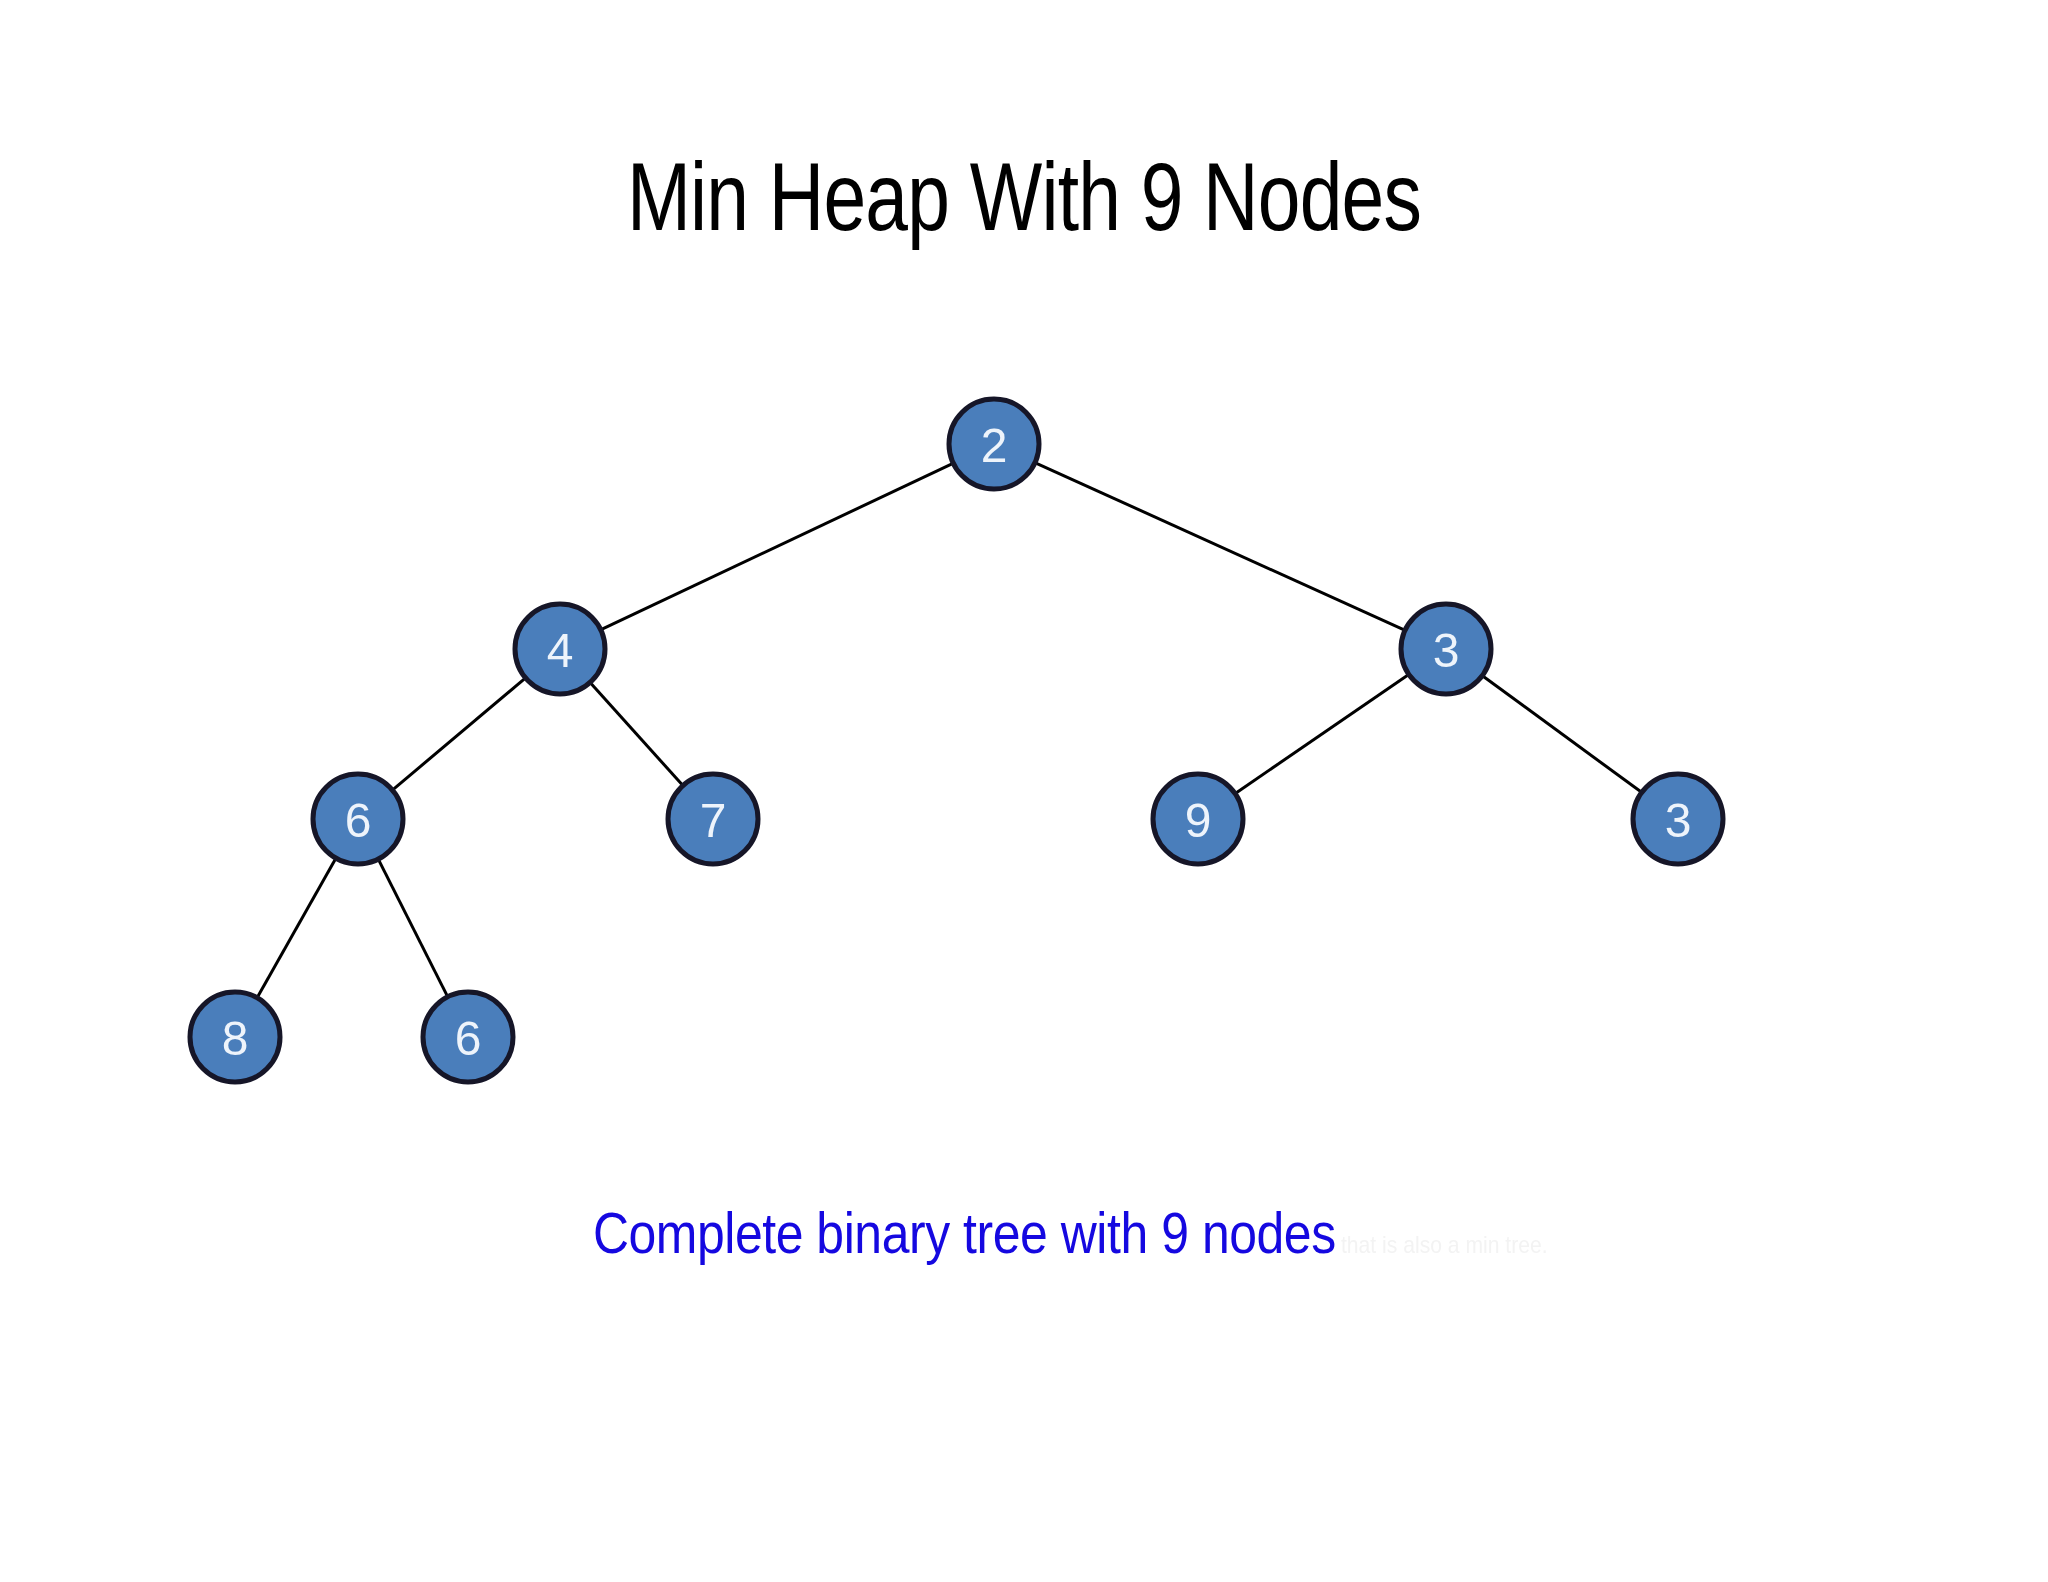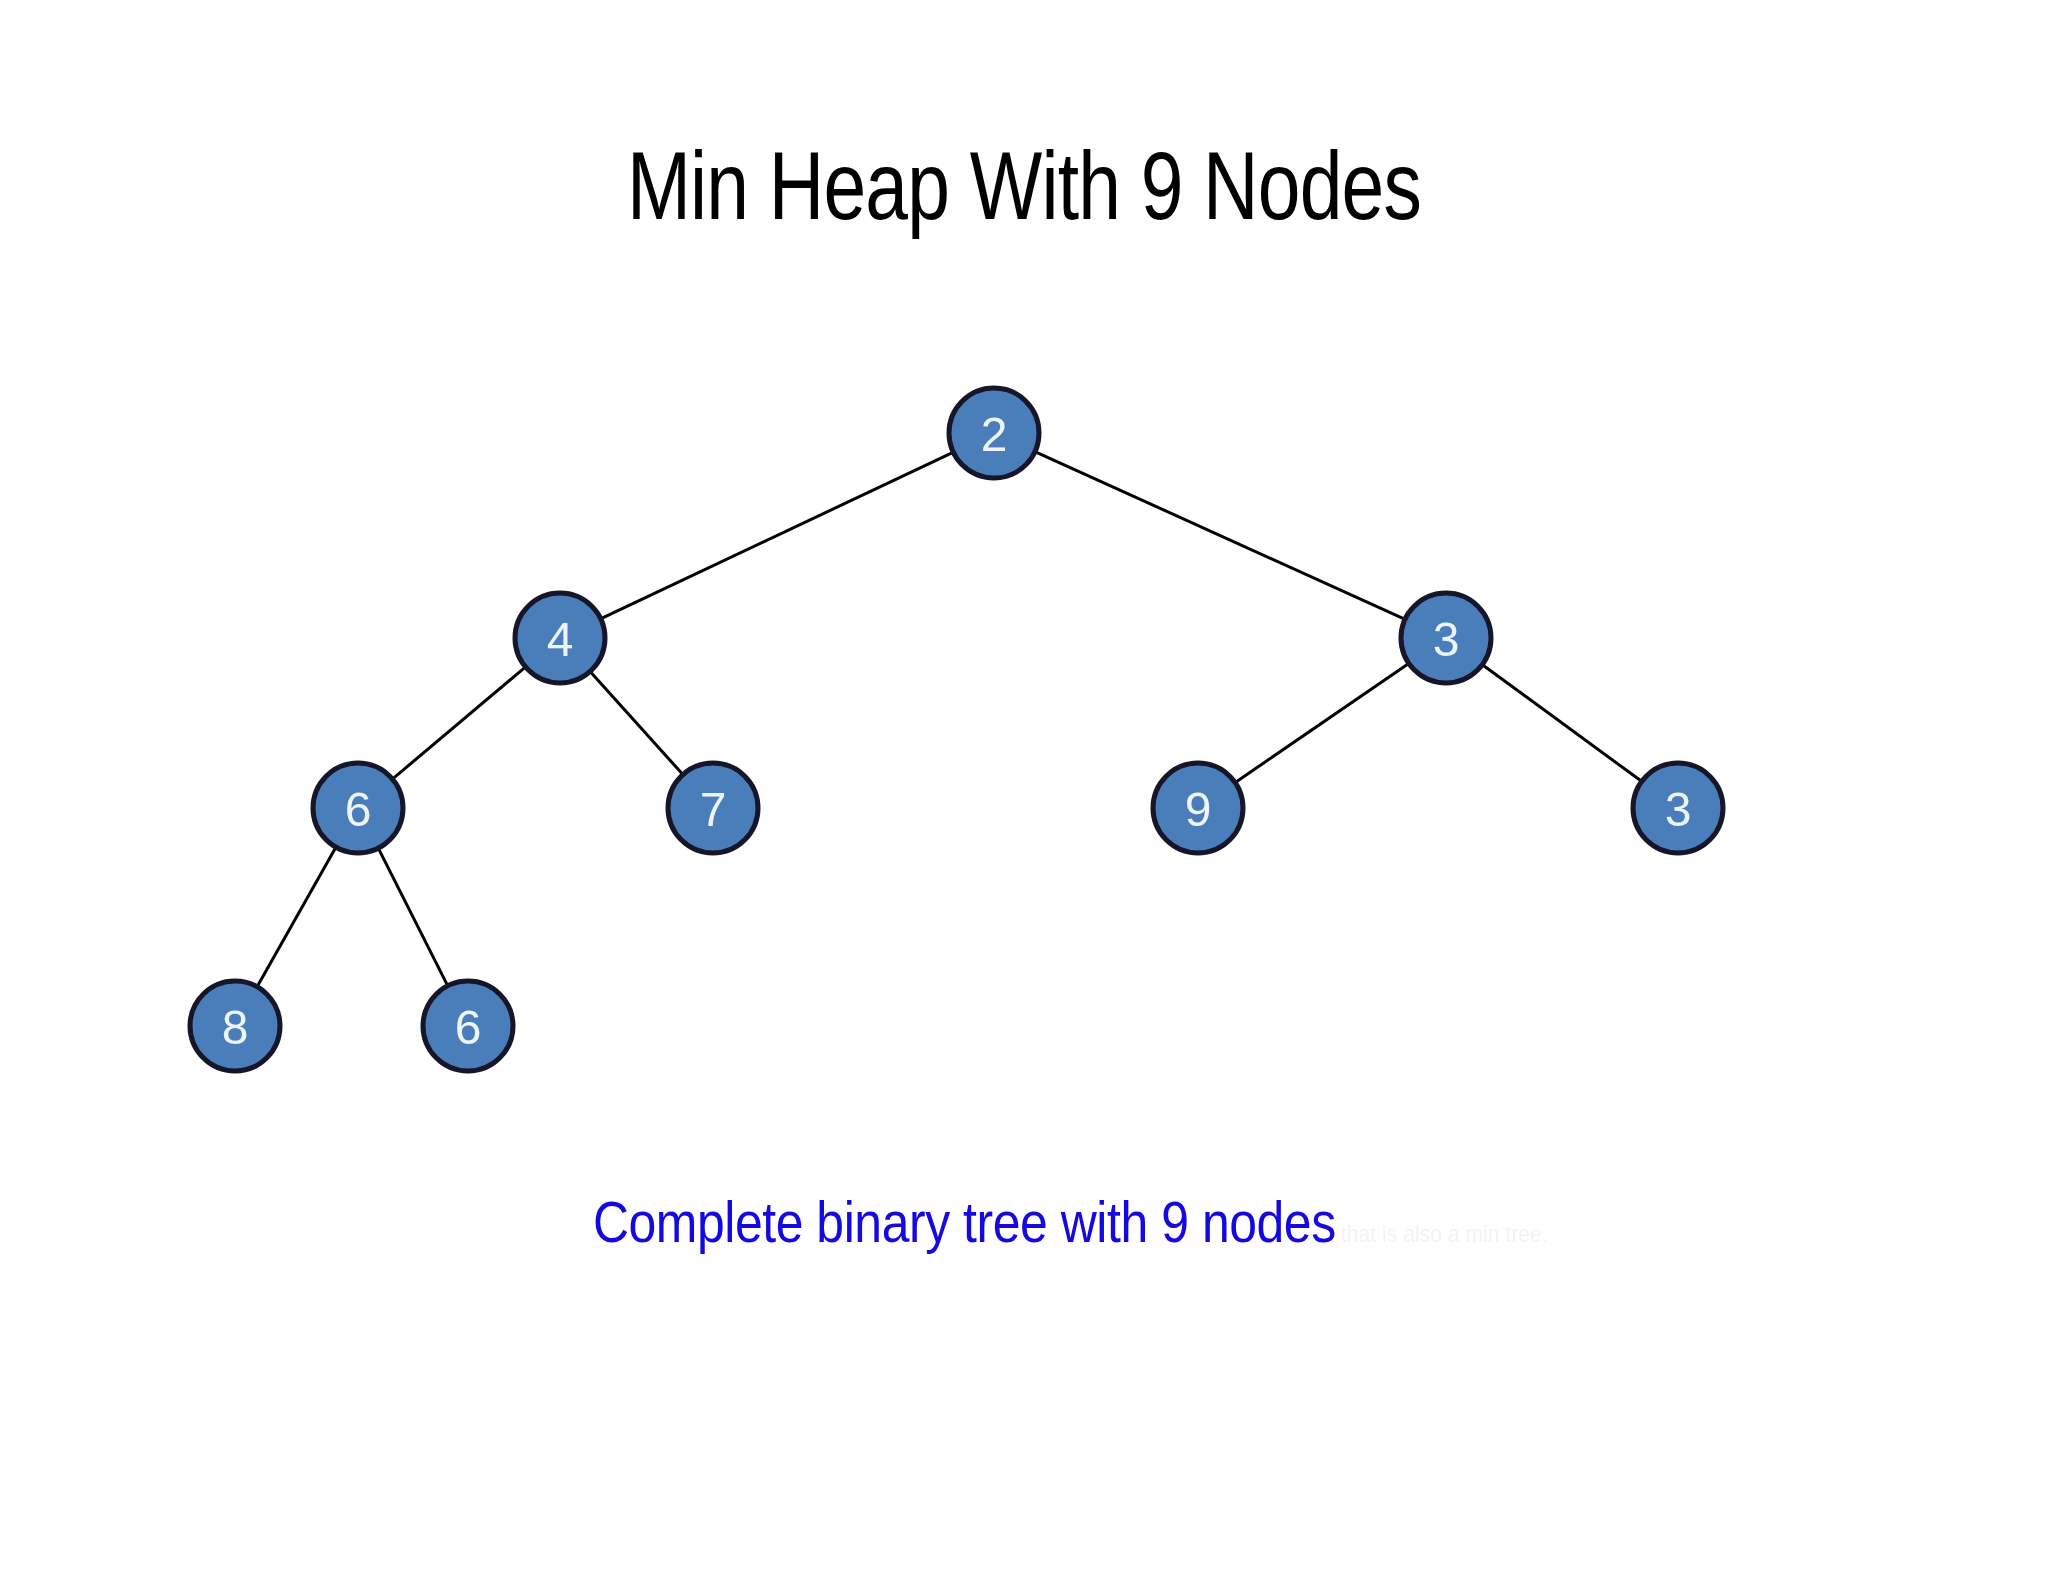--- a/index.html
+++ b/index.html
@@ -10,20 +10,21 @@
   }
   body {
     font-family: "Liberation Sans", sans-serif;
   }
   #canvas {
     position: relative;
     width: 2048px;
     height: 1538px;
     background: #ffffff;
     overflow: hidden;
+    margin-top: 11px;
   }
   #title {
     position: absolute;
     left: 0;
     top: 138px;
     width: 2048px;
     text-align: center;
     font-family: "Liberation Sans", sans-serif;
     font-size: 96px;
     line-height: 1.0;

